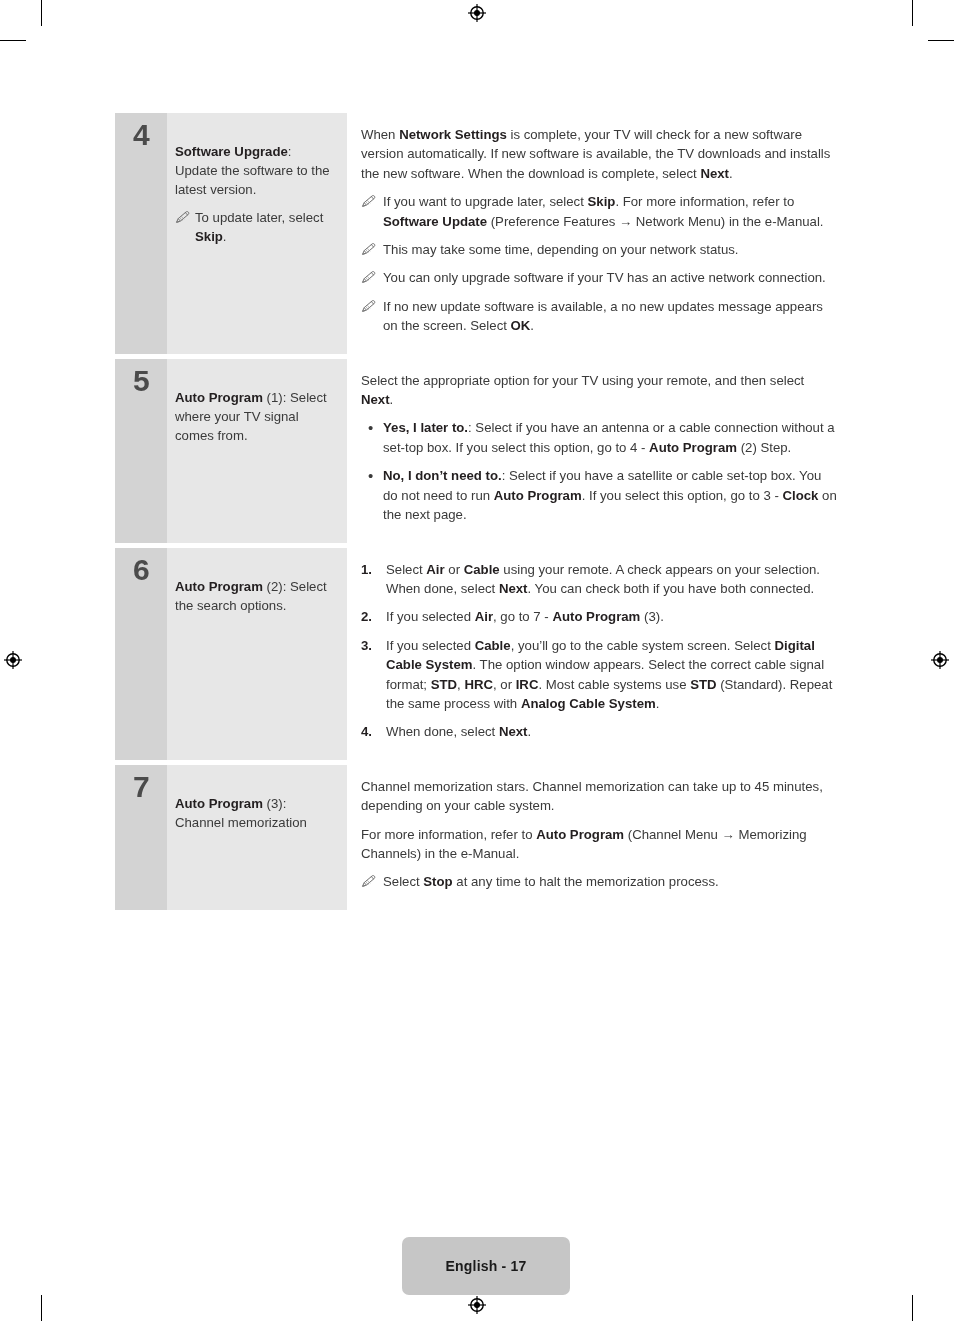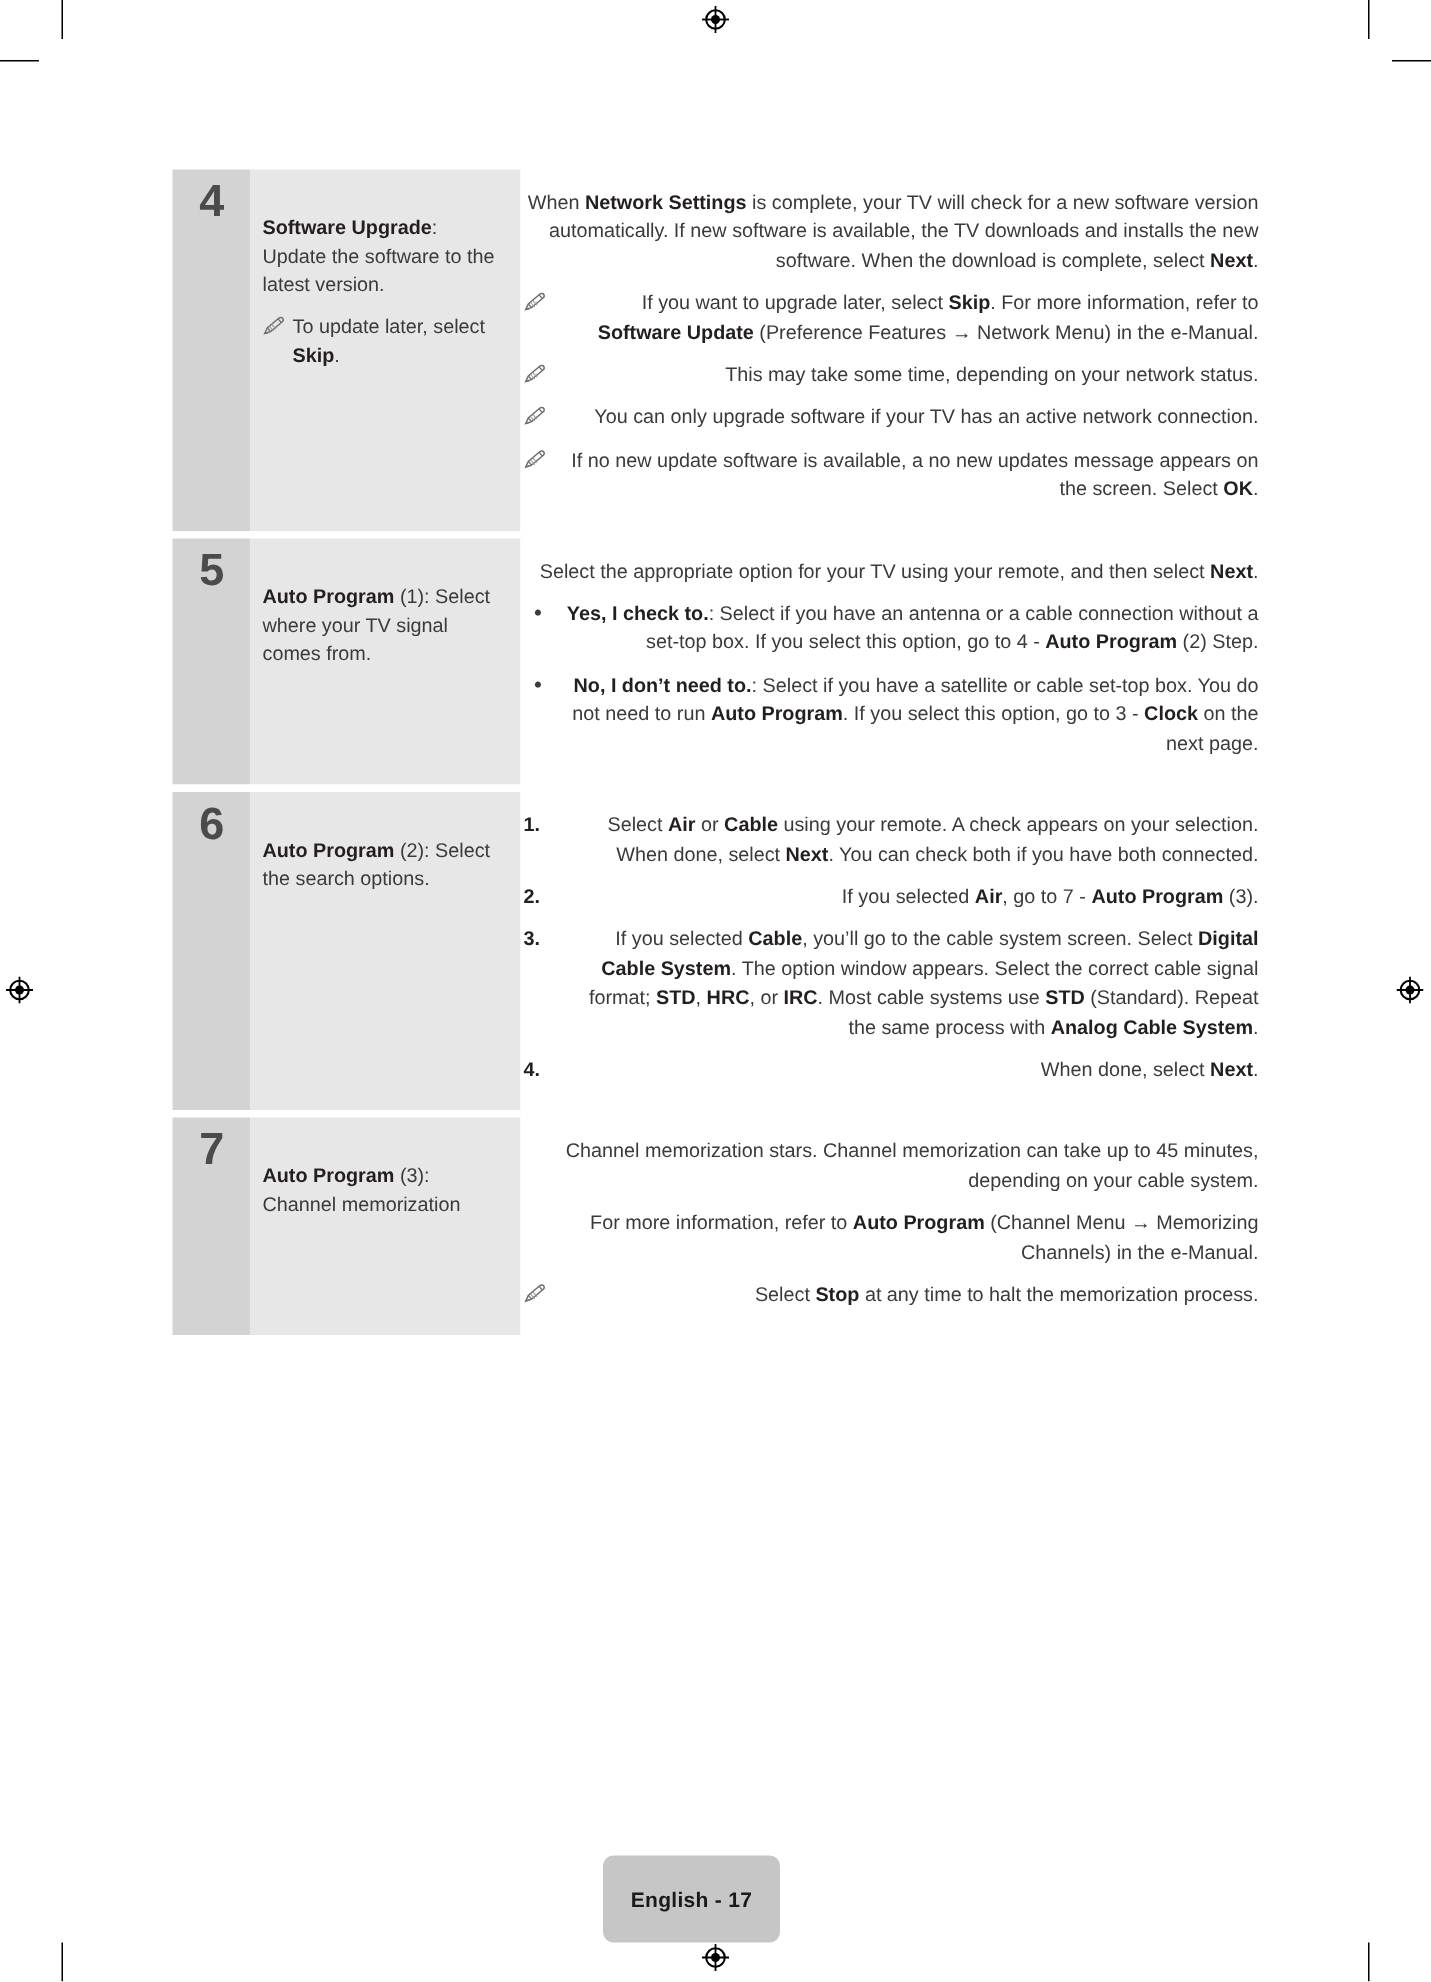--- a/index.html
+++ b/index.html
@@ -61,25 +61,24 @@
     background: #e7e7e7;
     vertical-align: top;
     padding: 29px 14px 18px 8px;
     font-size: 13.2px;
     line-height: 1.44;
     color: #3a3a3a;
   }
   .cell-detail {
     background: #ffffff;
     vertical-align: top;
-    padding: 12px 0 18px 2px;
+    padding: 12px 0 18px 14px;
     font-size: 13.2px;
     line-height: 1.47;
     color: #3a3a3a;
-    text-align: right;
   }
   .row-gap td {
     height: 5px;
     padding: 0;
     background: #ffffff;
   }
 
   b, strong { font-weight: bold; color: #231f20; }
 
   p.para { margin: 0 0 9px 0; }
@@ -136,21 +135,21 @@
     top: 0;
     font-weight: bold;
     color: #231f20;
   }
 
   
   .page-badge {
     position: absolute;
     left: 402px;
     top: 1237px;
-    width: 118px;
+    width: 168px;
     height: 58px;
     background: #c6c6c6;
     border-radius: 7px;
     display: flex;
     align-items: center;
     justify-content: center;
     font-size: 14px;
     font-weight: bold;
     color: #1a1a1a;
     letter-spacing: 0.2px;
@@ -321,21 +320,21 @@
       <tr class="step-row">
         <td class="cell-num">
           <span class="step-number">5</span>
         </td>
         <td class="cell-desc">
           <p class="para"><b>Auto Program</b><span> (1):</span> <span>Select where your TV signal comes from.</span></p>
         </td>
         <td class="cell-detail">
           <p class="para"><span>Select the appropriate option for your TV using your remote, and then select </span><b>Next</b><span>.</span></p>
           <ul class="bullets">
-            <li><b>Yes, I check to.</b><span>: Select if you have an antenna or a cable connection without a set-top box. If you select this option, go to 4 - </span><b>Auto Program</b><span> (2) Step.</span></li>
+            <li><b>Yes, I later to.</b><span>: Select if you have an antenna or a cable connection without a set-top box. If you select this option, go to 4 - </span><b>Auto Program</b><span> (2) Step.</span></li>
             <li><b>No, I don’t need to.</b><span>: Select if you have a satellite or cable set-top box. You do not need to run </span><b>Auto Program</b><span>. If you select this option, go to 3 - </span><b>Clock</b><span> on the next page.</span></li>
           </ul>
         </td>
       </tr>
       <tr class="row-gap">
           <td></td>
           <td></td>
           <td></td>
         </tr>
 

